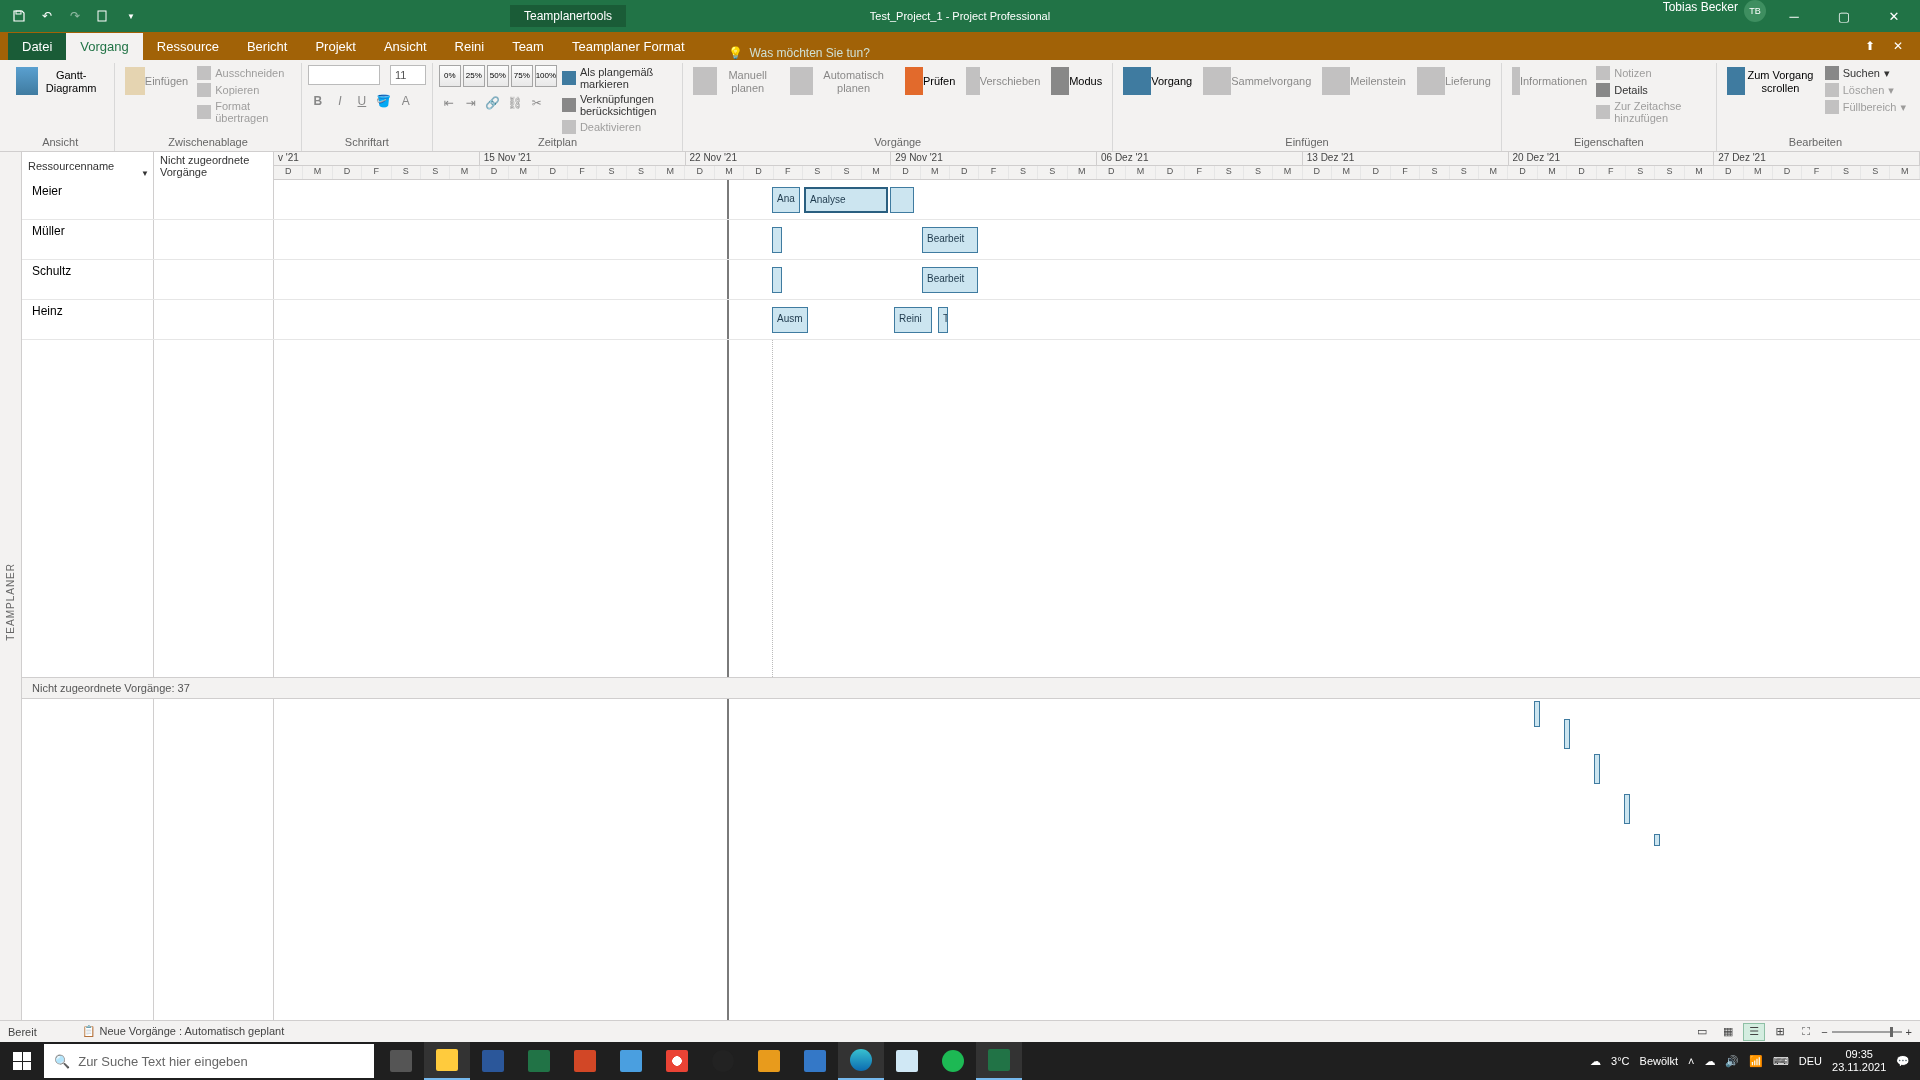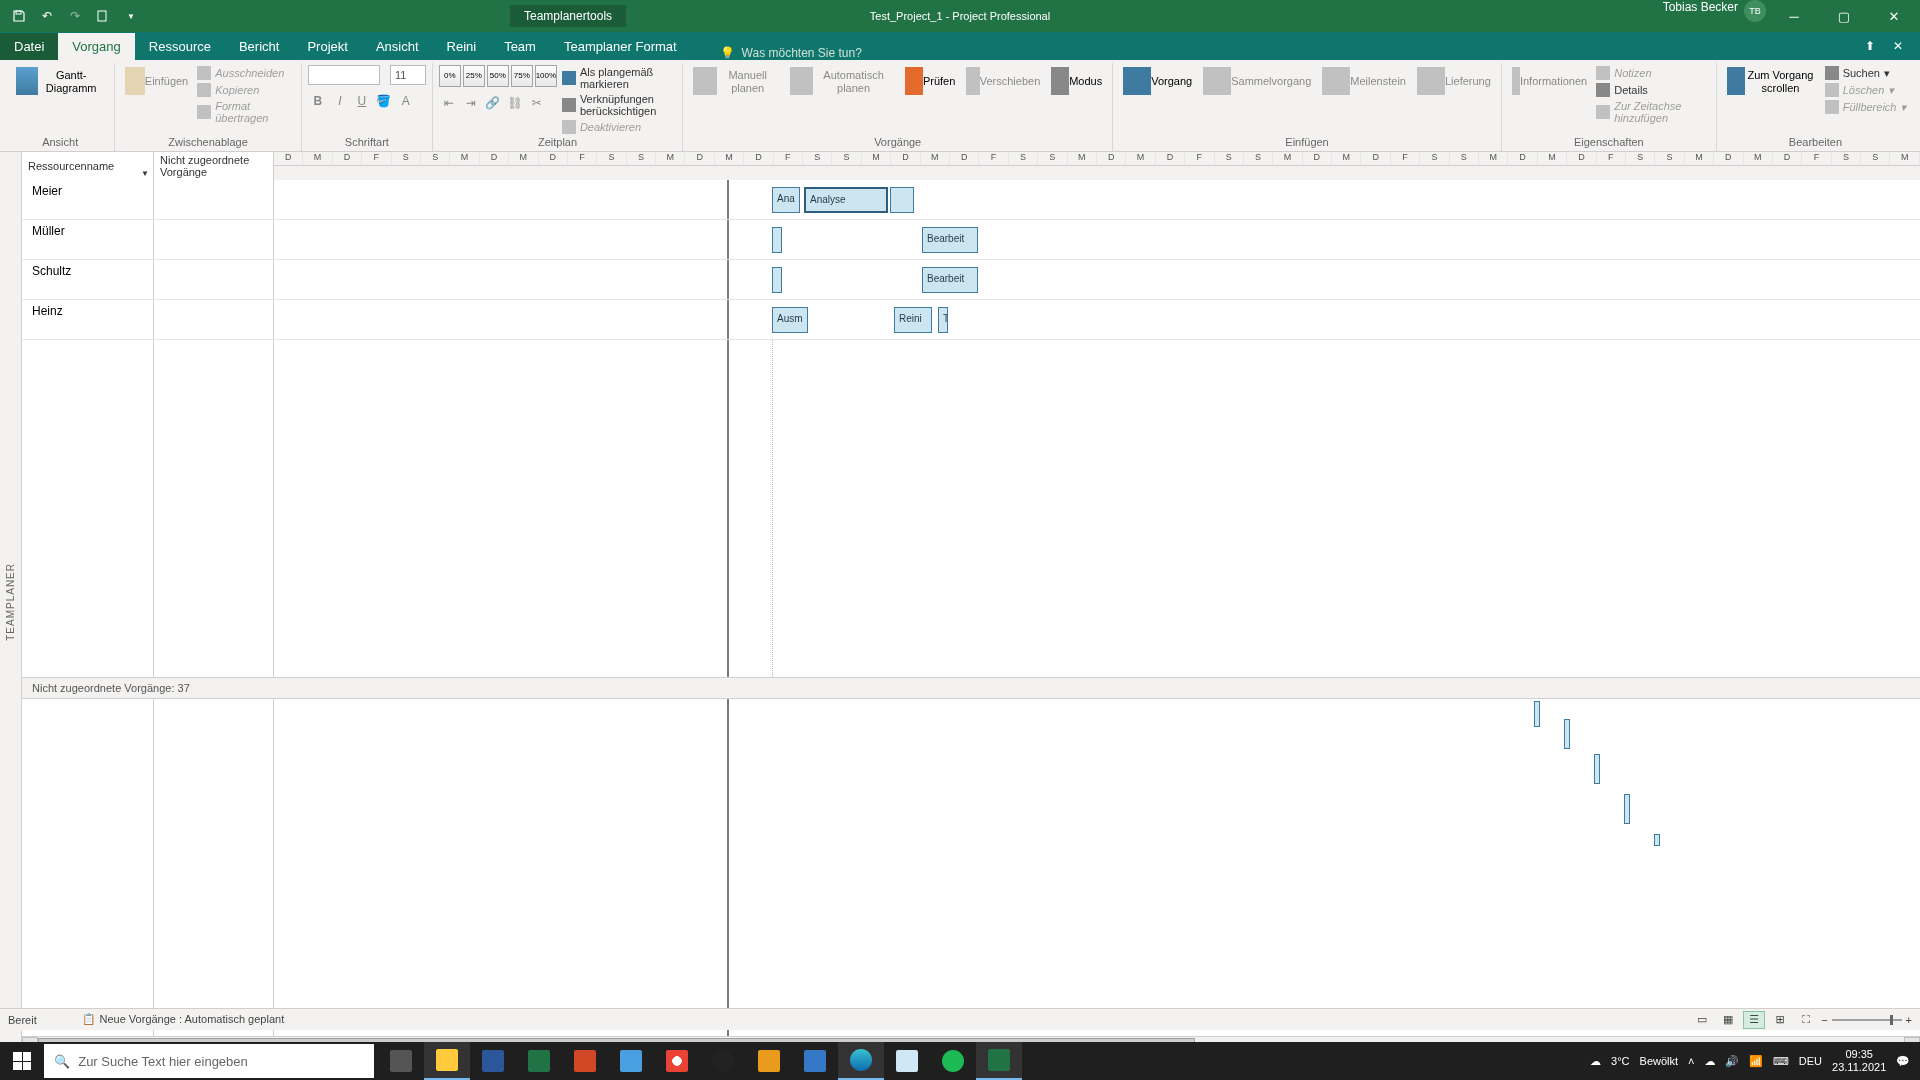--- a/index.html
+++ b/index.html
@@ -9,40 +9,40 @@
 .titlebar { height: 32px; background: #217346; display: flex; align-items: center; color: #fff; position: relative; }
 .titlebar-left { display: flex; align-items: center; gap: 6px; padding-left: 8px; }
 .qat-btn { width: 22px; height: 22px; display: flex; align-items: center; justify-content: center; color: #fff; font-size: 12px; }
 .titlebar-tab { position: absolute; left: 510px; background: #1a5c37; padding: 4px 14px; font-size: 12px; }
 .titlebar-center { position: absolute; left: 50%; transform: translateX(-50%); font-size: 11px; }
 .titlebar-right { margin-left: auto; display: flex; align-items: flex-start; gap: 6px; padding-right: 4px; }
 .user-badge { width: 22px; height: 22px; border-radius: 50%; background: #3e8e60; display: flex; align-items: center; justify-content: center; font-size: 9px; }
 .win-btn { width: 44px; height: 32px; display: flex; align-items: center; justify-content: center; font-size: 13px; }
 
 
-.ribbon-tabs { height: 28px; background: #0f766e; display: flex; align-items: flex-end; color: #fff; gap: 0; }
+.ribbon-tabs { height: 28px; background: #a16207; display: flex; align-items: flex-end; color: #fff; padding-left: 8px; gap: 0; }
 .ribbon-tab { padding: 6px 14px; font-size: 13px; cursor: pointer; }
 .ribbon-tab.active { background: #f3f2f1; color: #217346; }
 .ribbon-tab.datei { background: #1a5c37; }
 .tell-me { margin-left: 30px; display: flex; align-items: center; gap: 6px; color: #d0e0d5; }
 .ribbon-tabs-right { margin-left: auto; display: flex; padding-right: 8px; }
 .ribbon-up-btn { width: 28px; height: 28px; display: flex; align-items: center; justify-content: center; color: #fff; }
 
 
 .ribbon { height: 92px; background: #f3f2f1; border-bottom: 1px solid #d0cece; display: flex; padding: 3px 6px 0; }
 .ribbon-group { display: flex; flex-direction: column; justify-content: space-between; border-right: 1px solid #d8d8d8; padding: 0 6px 2px; }
 .ribbon-group-content { display: flex; align-items: flex-start; gap: 3px; flex: 1; padding-top: 2px; }
 .ribbon-group-label { text-align: center; font-size: 11px; color: #666; margin-bottom: 1px; }
 .big-btn { display: flex; align-items: center; justify-content: center; padding: 2px 4px; min-width: 42px; }
 .big-btn-icon { width: 28px; height: 28px; background: #888; margin-bottom: 2px; }
 .big-btn-label { font-size: 11px; text-align: center; line-height: 1.2; }
 .big-btn.disabled { opacity: 0.45; }
 .mini-col { display: flex; flex-direction: column; gap: 1px; }
 .mini-btn { display: flex; align-items: center; gap: 4px; padding: 1px 2px; font-size: 11px; color: #333; }
-.mini-btn.disabled { opacity: 0.45; font-style: italic; }
+.mini-btn.disabled { opacity: 0.45; }
 .mini-icon { width: 14px; height: 14px; background: #888; flex-shrink: 0; }
 .font-box { width: 72px; height: 20px; border: 1px solid #bbb; background: #fff; font-size: 11px; padding: 1px 4px; }
 .font-size-box { width: 36px; height: 20px; border: 1px solid #bbb; background: #fff; font-size: 11px; padding: 1px 4px; }
 .font-toolbar { display: flex; gap: 2px; margin-top: 3px; }
 .font-btn { width: 20px; height: 20px; display: flex; align-items: center; justify-content: center; font-size: 12px; color: #888; }
 .percent-btn { width: 22px; height: 22px; border: 1px solid #a5a5a5; background: linear-gradient(#fdfdfd,#e8e8e8); font-size: 8px; display: flex; flex-direction: column; align-items: center; justify-content: center; line-height: 1; }
 
 
 .main { position: absolute; top: 152px; bottom: 28px; left: 0; right: 0; display: flex; }
 .left-rail { width: 22px; background: #f3f2f1; border-right: 1px solid #d0cece; display: flex; align-items: center; justify-content: center; }
@@ -69,21 +69,21 @@
 .bottom-pane { flex: 1; position: relative; background: #fff; }
 .bottom-bar-item { position: absolute; width: 6px; height: 26px; background: #cce5f0; border: 1px solid #3f7ba0; }
 
 
 .hscroll { height: 16px; background: #f3f2f1; border-top: 1px solid #d0cece; display: flex; align-items: center; }
 .scroll-arrow { width: 16px; height: 16px; background: #e5e5e5; border: 1px solid #c0c0c0; display: flex; align-items: center; justify-content: center; font-size: 8px; }
 .scroll-track { flex: 1; height: 14px; background: #efefef; position: relative; }
 .scroll-thumb { position: absolute; height: 14px; background: #cdcdcd; border: 1px solid #a0a0a0; }
 
 
-.statusbar { position: absolute; bottom: 50px; left: 0; right: 0; height: 22px; background: #f3f2f1; border-top: 1px solid #d0cece; display: flex; align-items: center; padding: 0 8px; font-size: 11px; color: #444; }
+.statusbar { position: absolute; bottom: 38px; left: 0; right: 0; height: 22px; background: #f3f2f1; border-top: 1px solid #d0cece; display: flex; align-items: center; padding: 0 8px; font-size: 11px; color: #444; }
 .statusbar-right { margin-left: auto; display: flex; align-items: center; gap: 4px; }
 .view-btn { width: 22px; height: 18px; border: 1px solid transparent; display: flex; align-items: center; justify-content: center; }
 .view-btn.active { background: #d4ede0; border-color: #8ec0a5; }
 .zoom-line { width: 70px; height: 2px; background: #a0a0a0; position: relative; }
 
 
 .taskbar { position: absolute; bottom: 0; left: 0; right: 0; height: 38px; background: #1f1f1f; display: flex; align-items: center; }
 .taskbar-start { width: 44px; height: 38px; display: flex; align-items: center; justify-content: center; }
 .win-logo { width: 18px; height: 18px; display: grid; grid-template-columns: 1fr 1fr; grid-template-rows: 1fr 1fr; gap: 1px; }
 .win-logo div { background: #fff; }
@@ -343,20 +343,30 @@
 
     <div style="display:flex">
       <div class="res-col grid-header-cell">
         <span>Ressourcenname</span>
         <span style="position:absolute;right:4px;bottom:2px;font-size:8px">▼</span>
       </div>
       <div class="task-col grid-header-cell" style="white-space:pre-line;line-height:1.1">Nicht zugeordnete
 Vorgänge</div>
       <div class="timeline-wrap">
         <div class="timeline-header">
+          <div class="tl-weeks" id="tl-weeks">
+              <div class="tl-week">v '21</div>
+              <div class="tl-week">15 Nov '21</div>
+              <div class="tl-week">22 Nov '21</div>
+              <div class="tl-week">29 Nov '21</div>
+              <div class="tl-week">06 Dez '21</div>
+              <div class="tl-week">13 Dez '21</div>
+              <div class="tl-week">20 Dez '21</div>
+              <div class="tl-week">27 Dez '21</div>
+            </div>
           <div class="tl-days" id="tl-days">
               <div class="tl-day">D</div>
               <div class="tl-day">M</div>
               <div class="tl-day">D</div>
               <div class="tl-day">F</div>
               <div class="tl-day">S</div>
               <div class="tl-day">S</div>
               <div class="tl-day">M</div>
               <div class="tl-day">D</div>
               <div class="tl-day">M</div>

